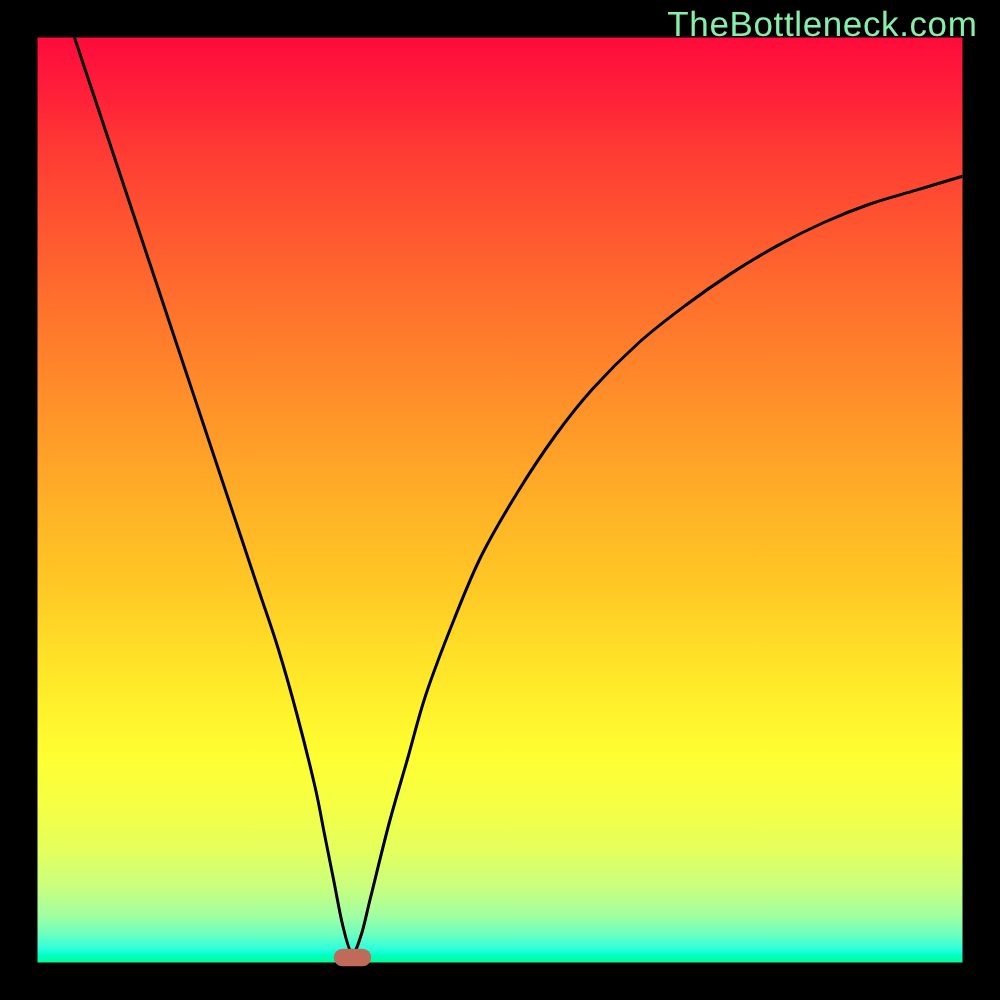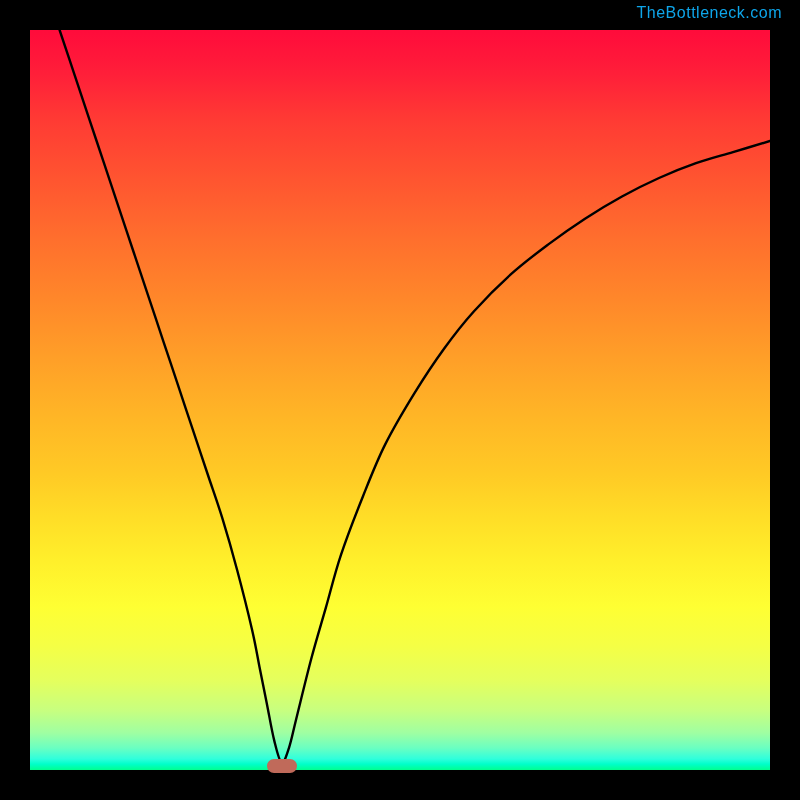--- a/index.html
+++ b/index.html
@@ -43,22 +43,22 @@
       #6bffc1 97%,
       #2fffdc 98.5%,
       #00ffca 99.2%,
       #00ff8e 100%
     );
   }
   .watermark {
     position: absolute;
     top: 4px;
     right: 18px;
-    color: #0ea5e9;
-    font-size: 16px;
+    color: #86efac;
+    font-size: 28px;
     font-weight: 500;
     letter-spacing: 0.5px;
     user-select: none;
   }
   svg.curve {
     position: absolute;
     left: 0;
     top: 0;
     width: 740px;
     height: 740px;

